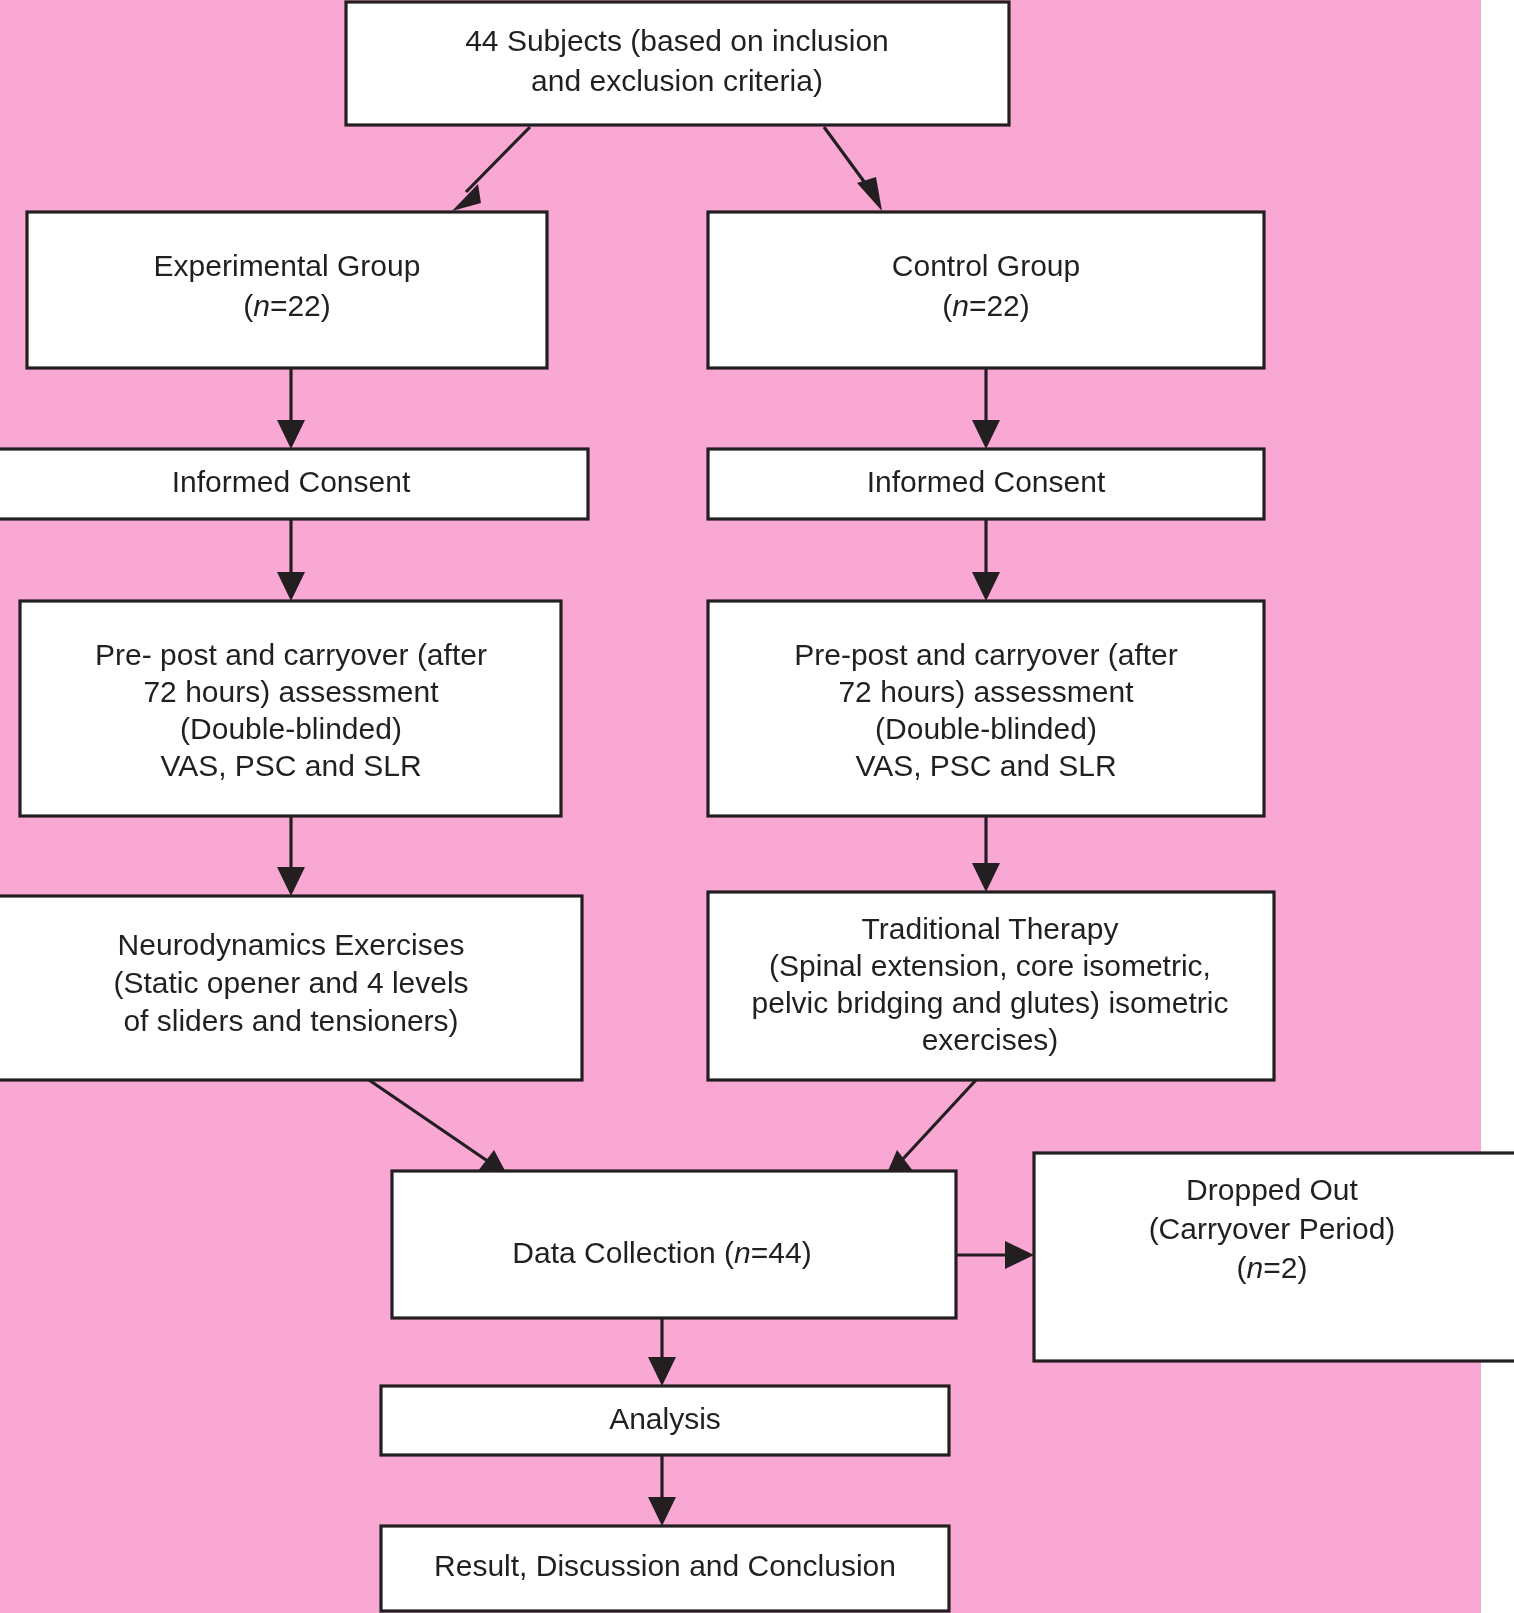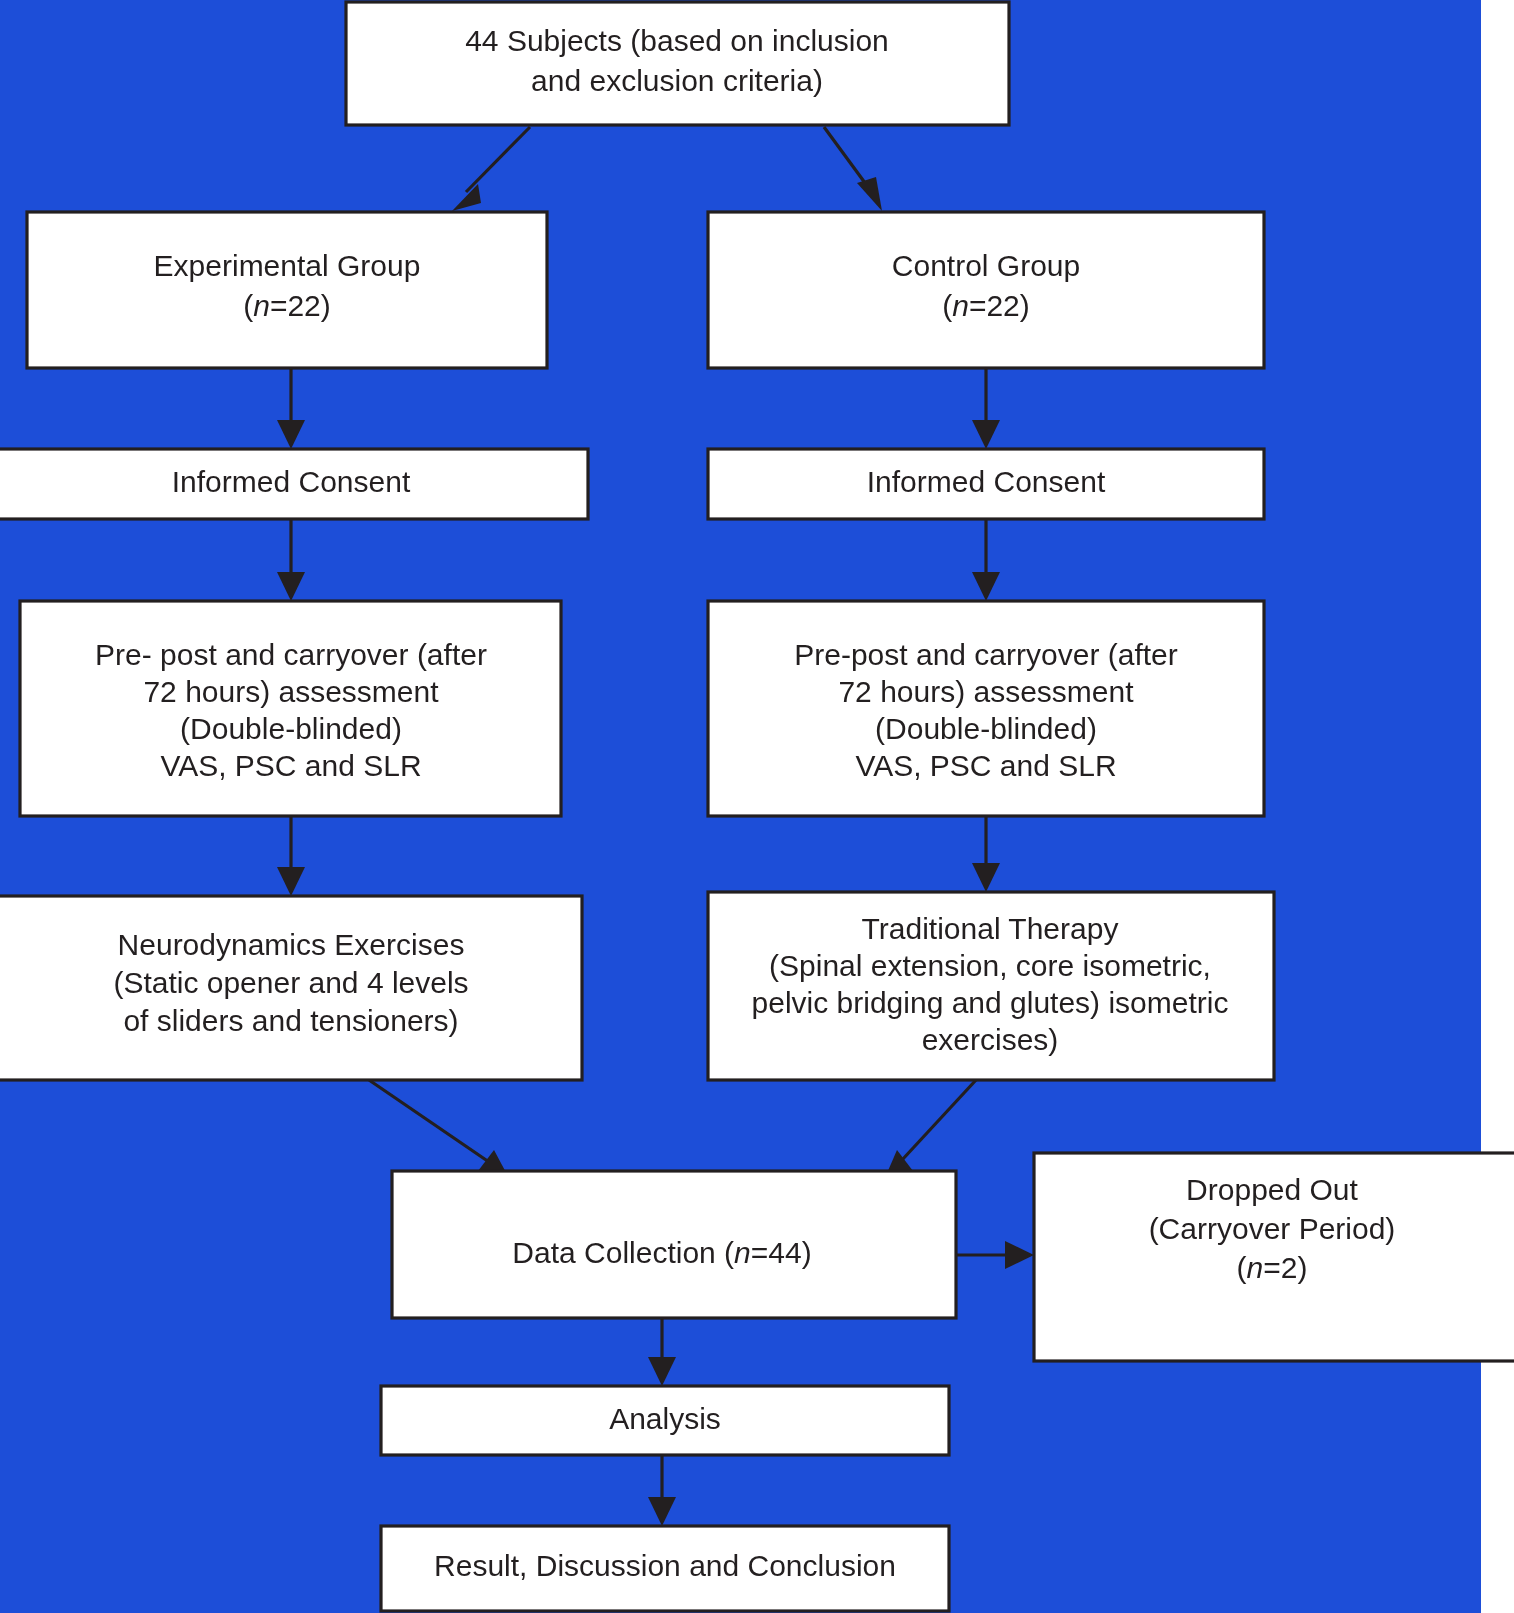--- a/index.html
+++ b/index.html
@@ -4,21 +4,21 @@
 <style>
   html, body {
     margin: 0;
     padding: 0;
     background: #ffffff;
   }
   #flowchart-root {
     position: relative;
     width: 1481px;
     height: 1613px;
-    background: #1d4ed8;
+    background: #f9a8d4;
     font-family: "Liberation Sans", sans-serif;
   }
   svg.diagram {
     display: block;
     width: 1514px;
     height: 1613px;
   }
   .box-rect {
     fill: #ffffff;
     stroke: #231f20;

